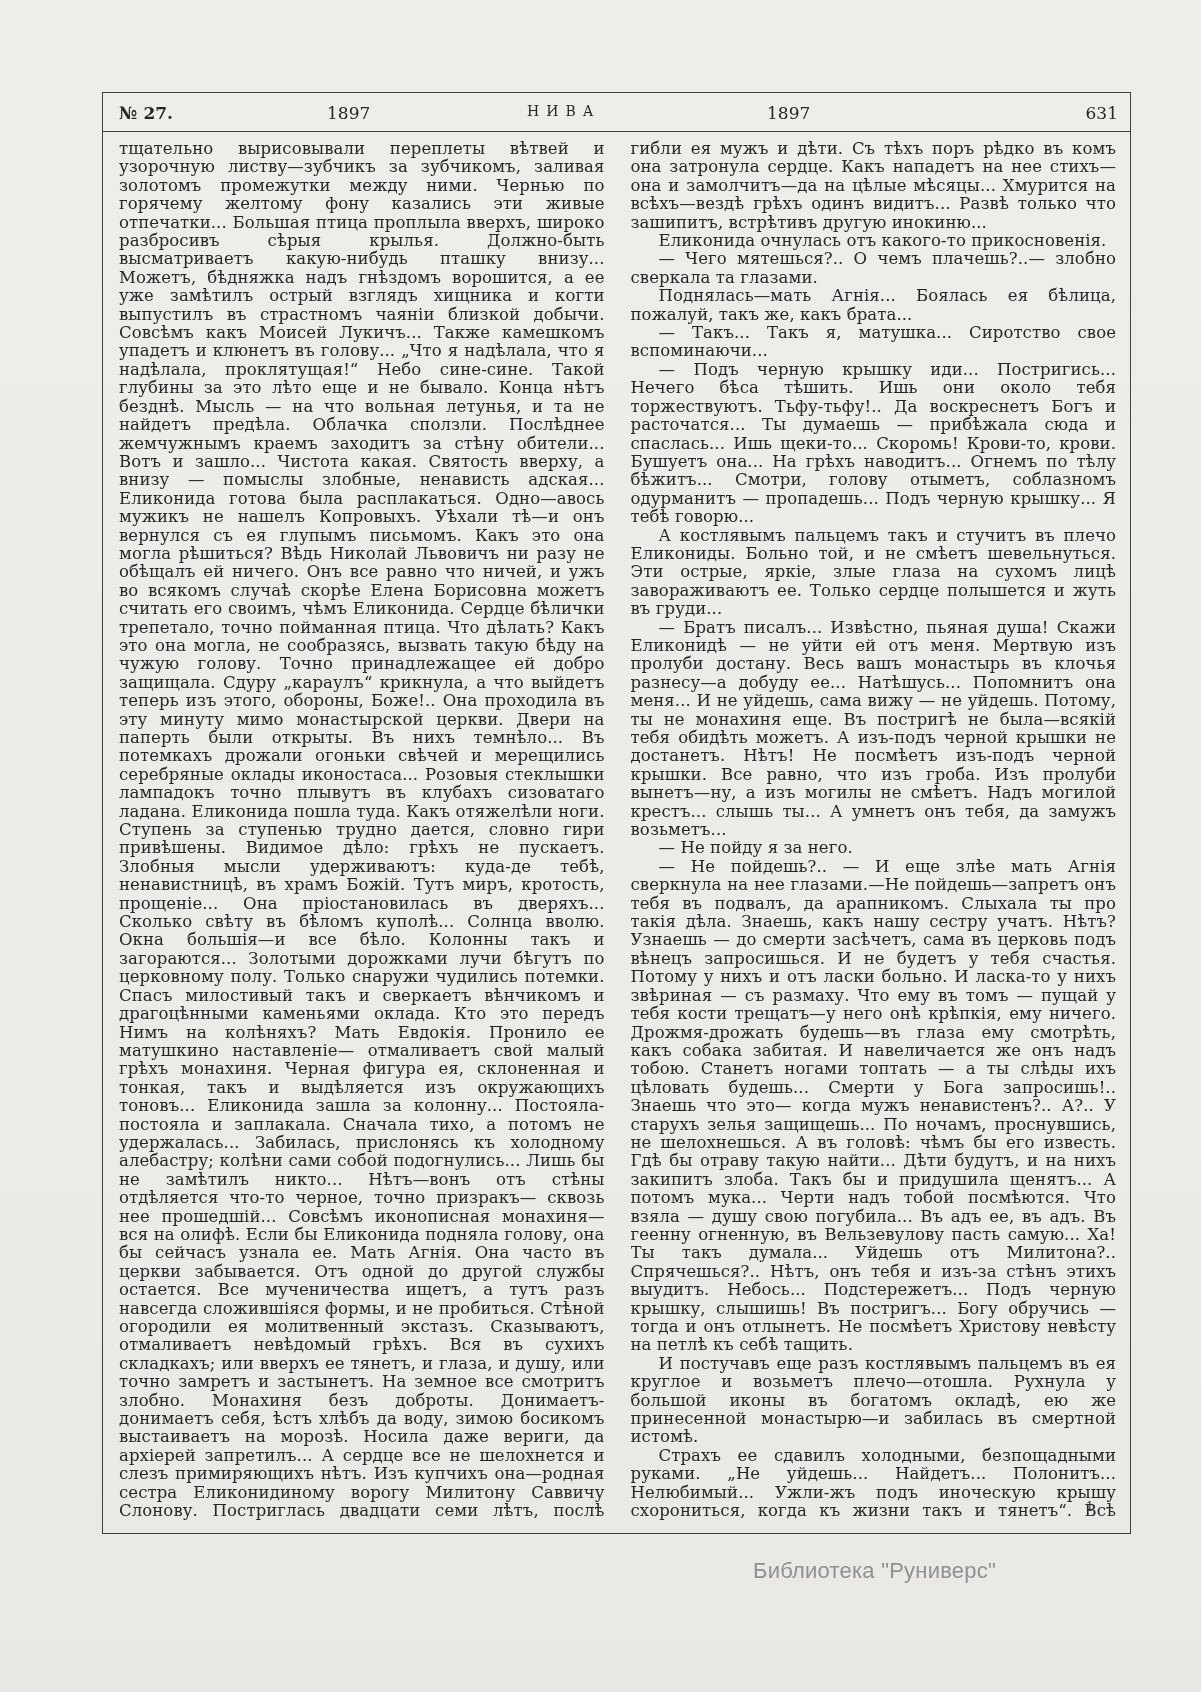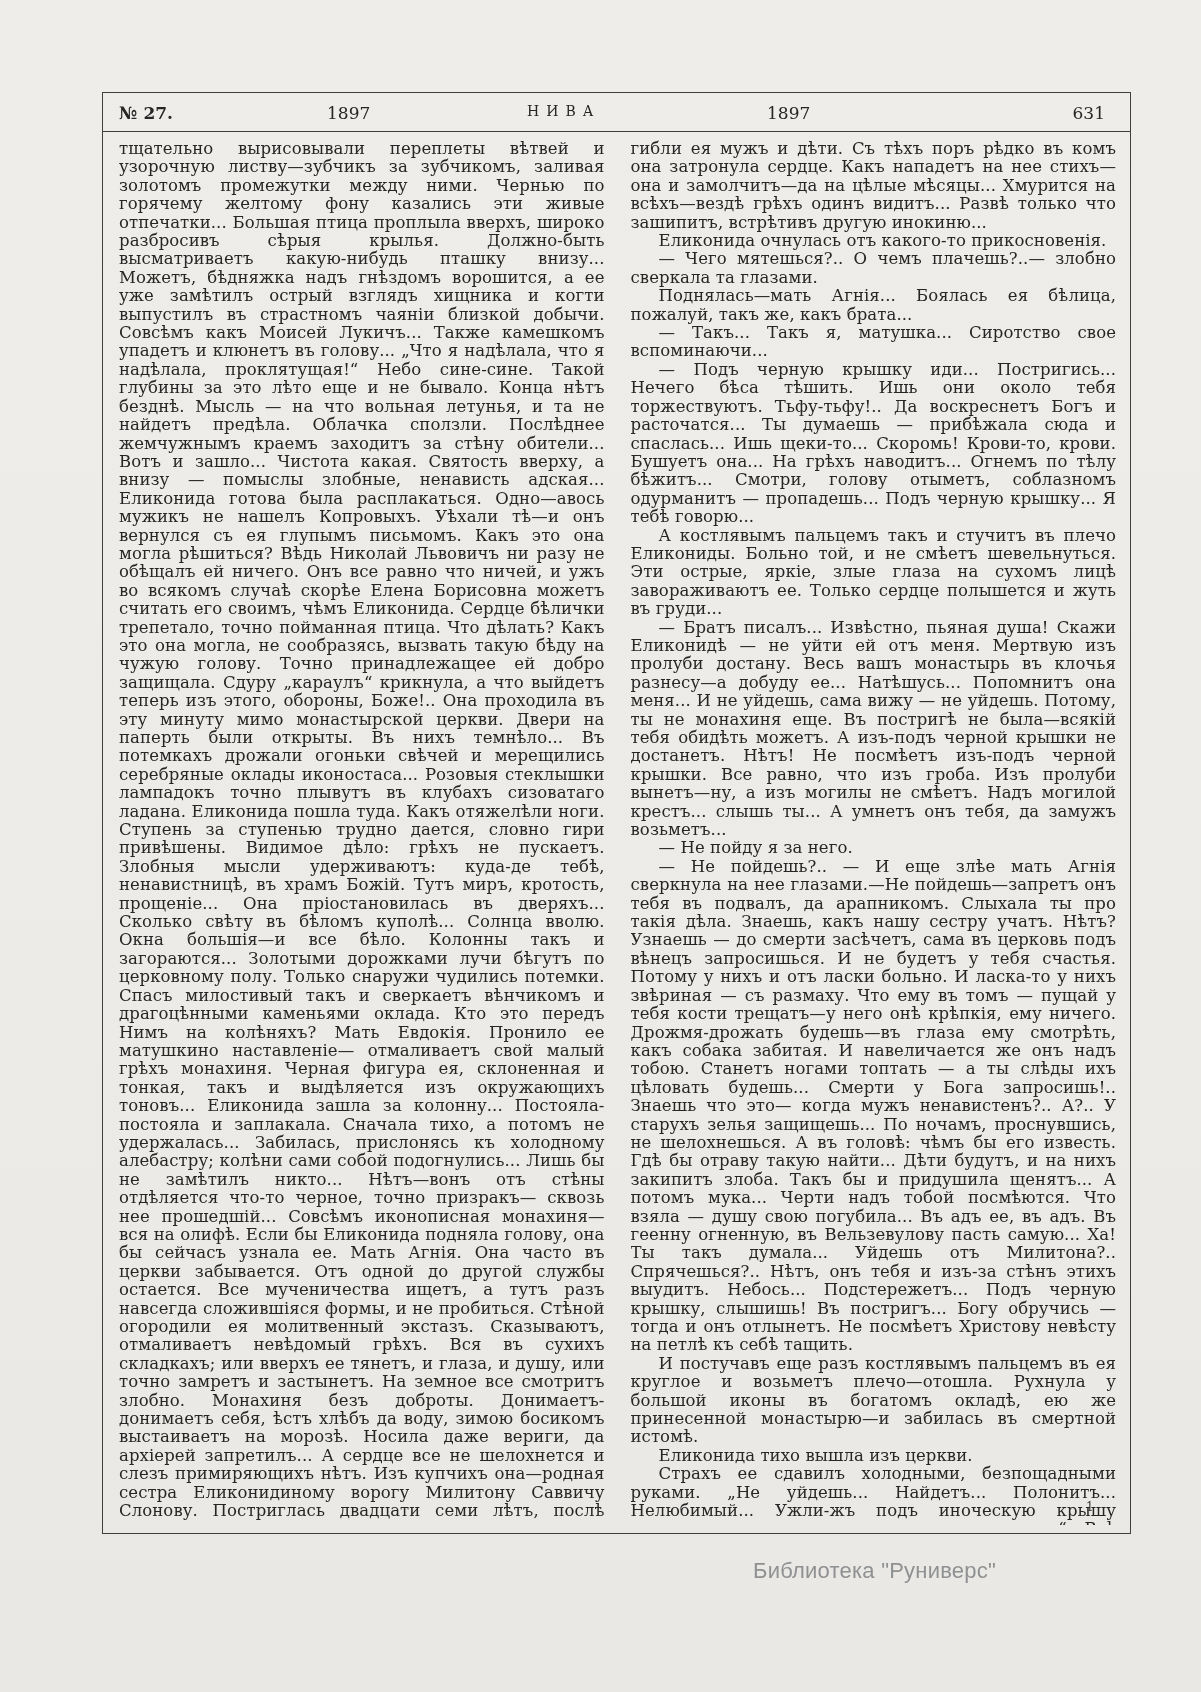--- a/index.html
+++ b/index.html
@@ -22,21 +22,21 @@
   .header {
     position: absolute; left: 0; top: 0; width: 100%; height: 39px;
     border-bottom: 1.3px solid #3f3f3f;
     font-size: 17px;
   }
   .header span { position: absolute; top: 10px; white-space: nowrap; }
   .h-issue  { left: 16px; font-weight: bold; }
   .h-year-l { left: 224px; }
   .h-title  { left: 424px; top: 8px; font-size: 14px; font-weight: normal; letter-spacing: 0.5em; }
   .h-year-r { left: 664px; }
-  .h-page   { right: 25px; }
+  .h-page   { right: 12px; }
   .cols {
     position: absolute; left: 16px; right: 14px; top: 47px; bottom: 8px;
     display: flex; gap: 26px;
   }
   .col {
     flex: 1 1 0;
     height: 100%;
     overflow: hidden;
     text-align: justify;
     font-size: 16.5px;
@@ -79,21 +79,20 @@
       <p>Еликонида очнулась отъ какого-то прикосновенія.</p>
       <p>— Чего мятешься?.. О чемъ плачешь?..— злобно сверкала та глазами.</p>
       <p>Поднялась—мать Агнія... Боялась ея бѣлица, пожалуй, такъ же, какъ брата...</p>
       <p>— Такъ... Такъ я, матушка... Сиротство свое вспоминаючи...</p>
       <p>— Подъ черную крышку иди... Постригись... Нечего бѣса тѣшить. Ишь они около тебя торжествуютъ. Тьфу-тьфу!.. Да воскреснетъ Богъ и расточатся... Ты думаешь — прибѣжала сюда и спаслась... Ишь щеки-то... Скоромь! Крови-то, крови. Бушуетъ она... На грѣхъ наводитъ... Огнемъ по тѣлу бѣжитъ... Смотри, голову отыметъ, соблазномъ одурманитъ — пропадешь... Подъ черную крышку... Я тебѣ говорю...</p>
       <p>А костлявымъ пальцемъ такъ и стучитъ въ плечо Еликониды. Больно той, и не смѣетъ шевельнуться. Эти острые, яркіе, злые глаза на сухомъ лицѣ завораживаютъ ее. Только сердце полышется и жуть въ груди...</p>
       <p>— Братъ писалъ... Извѣстно, пьяная душа! Скажи Еликонидѣ — не уйти ей отъ меня. Мертвую изъ пролуби достану. Весь вашъ монастырь въ клочья разнесу—а добуду ее... Натѣшусь... Попомнитъ она меня... И не уйдешь, сама вижу — не уйдешь. Потому, ты не монахиня еще. Въ постригѣ не была—всякій тебя обидѣть можетъ. А изъ-подъ черной крышки не достанетъ. Нѣтъ! Не посмѣетъ изъ-подъ черной крышки. Все равно, что изъ гроба. Изъ пролуби вынетъ—ну, а изъ могилы не смѣетъ. Надъ могилой крестъ... слышь ты... А умнетъ онъ тебя, да замужъ возьметъ...</p>
       <p>— Не пойду я за него.</p>
       <p>— Не пойдешь?.. — И еще злѣе мать Агнія сверкнула на нее глазами.—Не пойдешь—запретъ онъ тебя въ подвалъ, да арапникомъ. Слыхала ты про такія дѣла. Знаешь, какъ нашу сестру учатъ. Нѣтъ? Узнаешь — до смерти засѣчетъ, сама въ церковь подъ вѣнецъ запросишься. И не будетъ у тебя счастья. Потому у нихъ и отъ ласки больно. И ласка-то у нихъ звѣриная — съ размаху. Что ему въ томъ — пущай у тебя кости трещатъ—у него онѣ крѣпкія, ему ничего. Дрожмя-дрожать будешь—въ глаза ему смотрѣть, какъ собака забитая. И навеличается же онъ надъ тобою. Станетъ ногами топтать — а ты слѣды ихъ цѣловать будешь... Смерти у Бога запросишь!.. Знаешь что это— когда мужъ ненавистенъ?.. А?.. У старухъ зелья защищешь... По ночамъ, проснувшись, не шелохнешься. А въ головѣ: чѣмъ бы его известь. Гдѣ бы отраву такую найти... Дѣти будутъ, и на нихъ закипитъ злоба. Такъ бы и придушила щенятъ... А потомъ мука... Черти надъ тобой посмѣются. Что взяла — душу свою погубила... Въ адъ ее, въ адъ. Въ геенну огненную, въ Вельзевулову пасть самую... Ха! Ты такъ думала... Уйдешь отъ Милитона?.. Спрячешься?.. Нѣтъ, онъ тебя и изъ-за стѣнъ этихъ выудитъ. Небось... Подстережетъ... Подъ черную крышку, слышишь! Въ постригъ... Богу обручись — тогда и онъ отлынетъ. Не посмѣетъ Христову невѣсту на петлѣ къ себѣ тащить.</p>
       <p>И постучавъ еще разъ костлявымъ пальцемъ въ ея круглое и возьметъ плечо—отошла. Рухнула у большой иконы въ богатомъ окладѣ, ею же принесенной монастырю—и забилась въ смертной истомѣ.</p>
-      <p>Еликонида тихо вышла изъ церкви.</p>
       <p>Страхъ ее сдавилъ холодными, безпощадными руками. „Не уйдешь... Найдетъ... Полонитъ... Нелюбимый... Ужли-жъ подъ иноческую крышу схорониться, когда къ жизни такъ и тянетъ“. Всѣ нервы и жилы пере-</p>
     </div>
 
   </div>
 
 </div>
 
 <div class="sig">1</div>
 <div class="watermark">Библиотека "Руниверс"</div>
 

